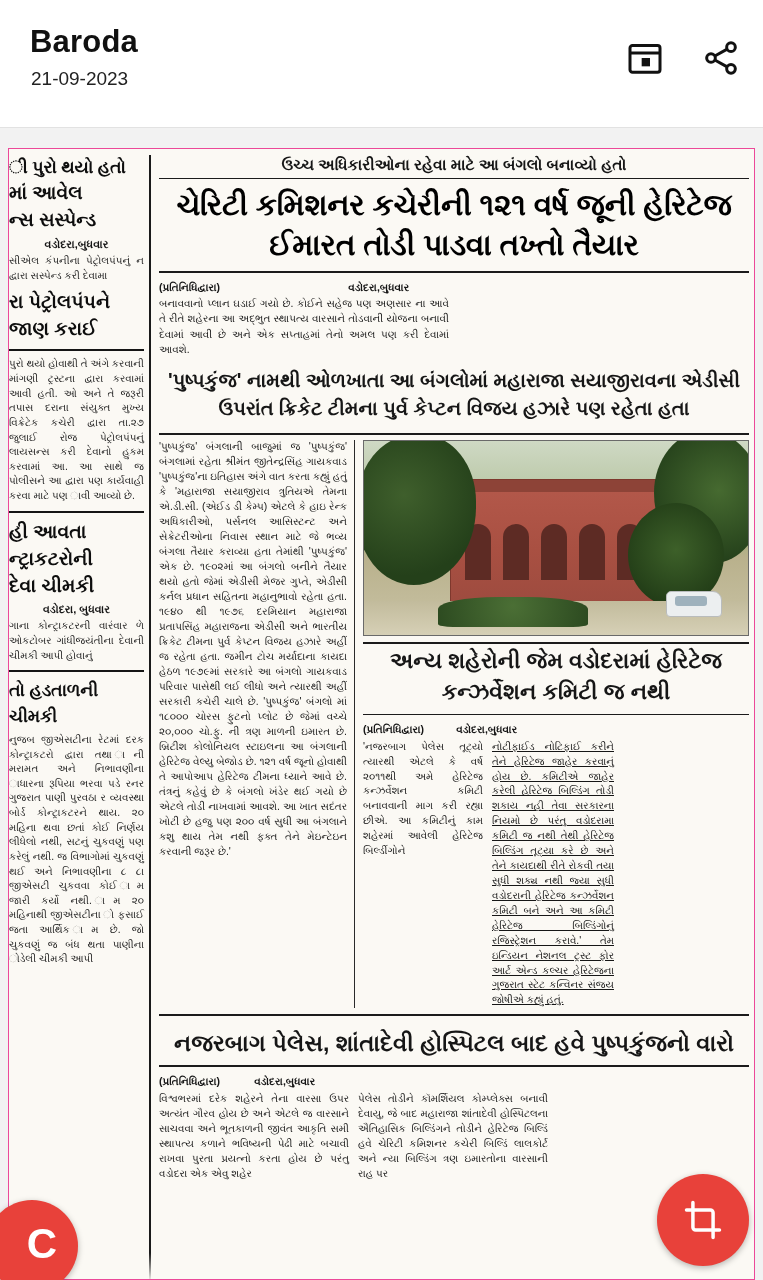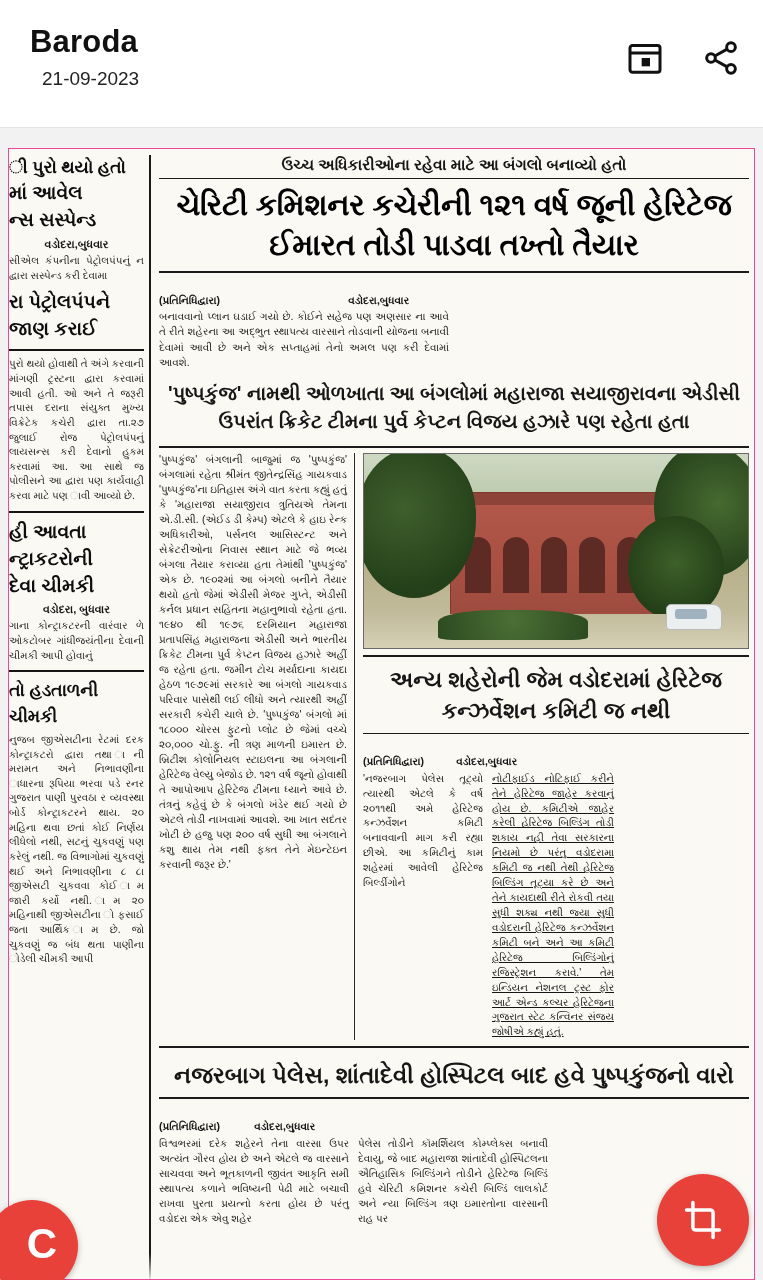--- a/index.html
+++ b/index.html
@@ -23,21 +23,21 @@
     width: 763px; height: 128px;
     background: #ffffff;
     border-bottom: 1px solid #e2e2e2;
   }
   .appbar-city {
     position: absolute; left: 30px; top: 24px;
     font-size: 31px; font-weight: bold; color: #111;
     letter-spacing: 0.2px;
   }
   .appbar-date {
-    position: absolute; left: 42px; top: 68px;
+    position: absolute; left: 31px; top: 68px;
     font-size: 19px; color: #222;
   }
   .appbar-icon {
     position: absolute; top: 38px;
     width: 40px; height: 40px;
     cursor: pointer;
   }
   .icon-calendar { right: 98px; }
   .icon-share { right: 22px; }
   .appbar-icon svg { display: block; }
@@ -95,21 +95,21 @@
     font-size: 15.5px; font-weight: bold; text-align: center;
     padding: 3px 0 4px; border-bottom: 1.5px solid #1b1b1b;
   }
   .lead-h1 {
     font-size: 30px; font-weight: bold; line-height: 1.34;
     text-align: center; padding: 6px 2px 6px; color: #000;
     letter-spacing: -0.3px;
     border-bottom: 2px solid #1b1b1b;
   }
   .lead-meta {
-    display: flex; gap: 8px; padding: 21px 0 0;
+    display: flex; gap: 8px; padding: 8px 0 0;
   }
   .lead-meta .m1, .lead-meta .m2 { font-size: 10.5px; font-weight: bold; }
   .lead-cols {
     display: flex; gap: 9px; padding-top: 2px;
   }
   .lead-cols .c { font-size: 10.4px; line-height: 1.45; text-align: justify; }
   .lc1 { width: 150px; }
   .lc3 { width: 276px; }
   .lead-h2 {
     font-size: 19.5px; font-weight: bold; line-height: 1.45;
@@ -155,21 +155,21 @@
     background: linear-gradient(#c2bb9c, #d6d0b6); }
   .photo .car { position:absolute; right:26px; bottom:18px; width:56px; height:26px;
     background:#eceff0; border:1px solid #b9bcbd; border-radius:5px 9px 4px 4px; }
   .photo .car:after { content:''; position:absolute; left:8px; top:4px; width:32px; height:10px;
     background:#9fb2bd; border-radius:3px; }
   .photo .shrub { position:absolute; left:74px; bottom:8px; width:150px; height:30px;
     background: radial-gradient(circle at 50% 30%, #4b6f35, #2c4a20); border-radius: 40% 40% 10% 10%; }
 
   .sub2-h {
     font-size: 22px; font-weight: bold; line-height: 1.42; text-align: center;
-    padding: 7px 0 6px; border-top: 2px solid #1b1b1b; border-bottom: 1.5px solid #1b1b1b;
+    padding: 1px 0 6px; border-top: 2px solid #1b1b1b; border-bottom: 1.5px solid #1b1b1b;
     margin-top: 6px;
   }
   .sub2-cols { display: flex; gap: 9px; padding-top: 4px; }
   .sub2-cols .c { font-size: 10.3px; line-height: 1.45; text-align: justify; } .s2c2 { width: 92px; } .s2c3 { width: 92px; text-decoration: underline; }
 
   
   .bottom { margin-top: 6px; border-top: 2px solid #1b1b1b; padding-top: 5px; }
   .bot-kicker {
     font-size: 18px; font-weight: bold; text-align: center; padding: 3px 0 5px;
     border-bottom: 1.5px solid #1b1b1b;

